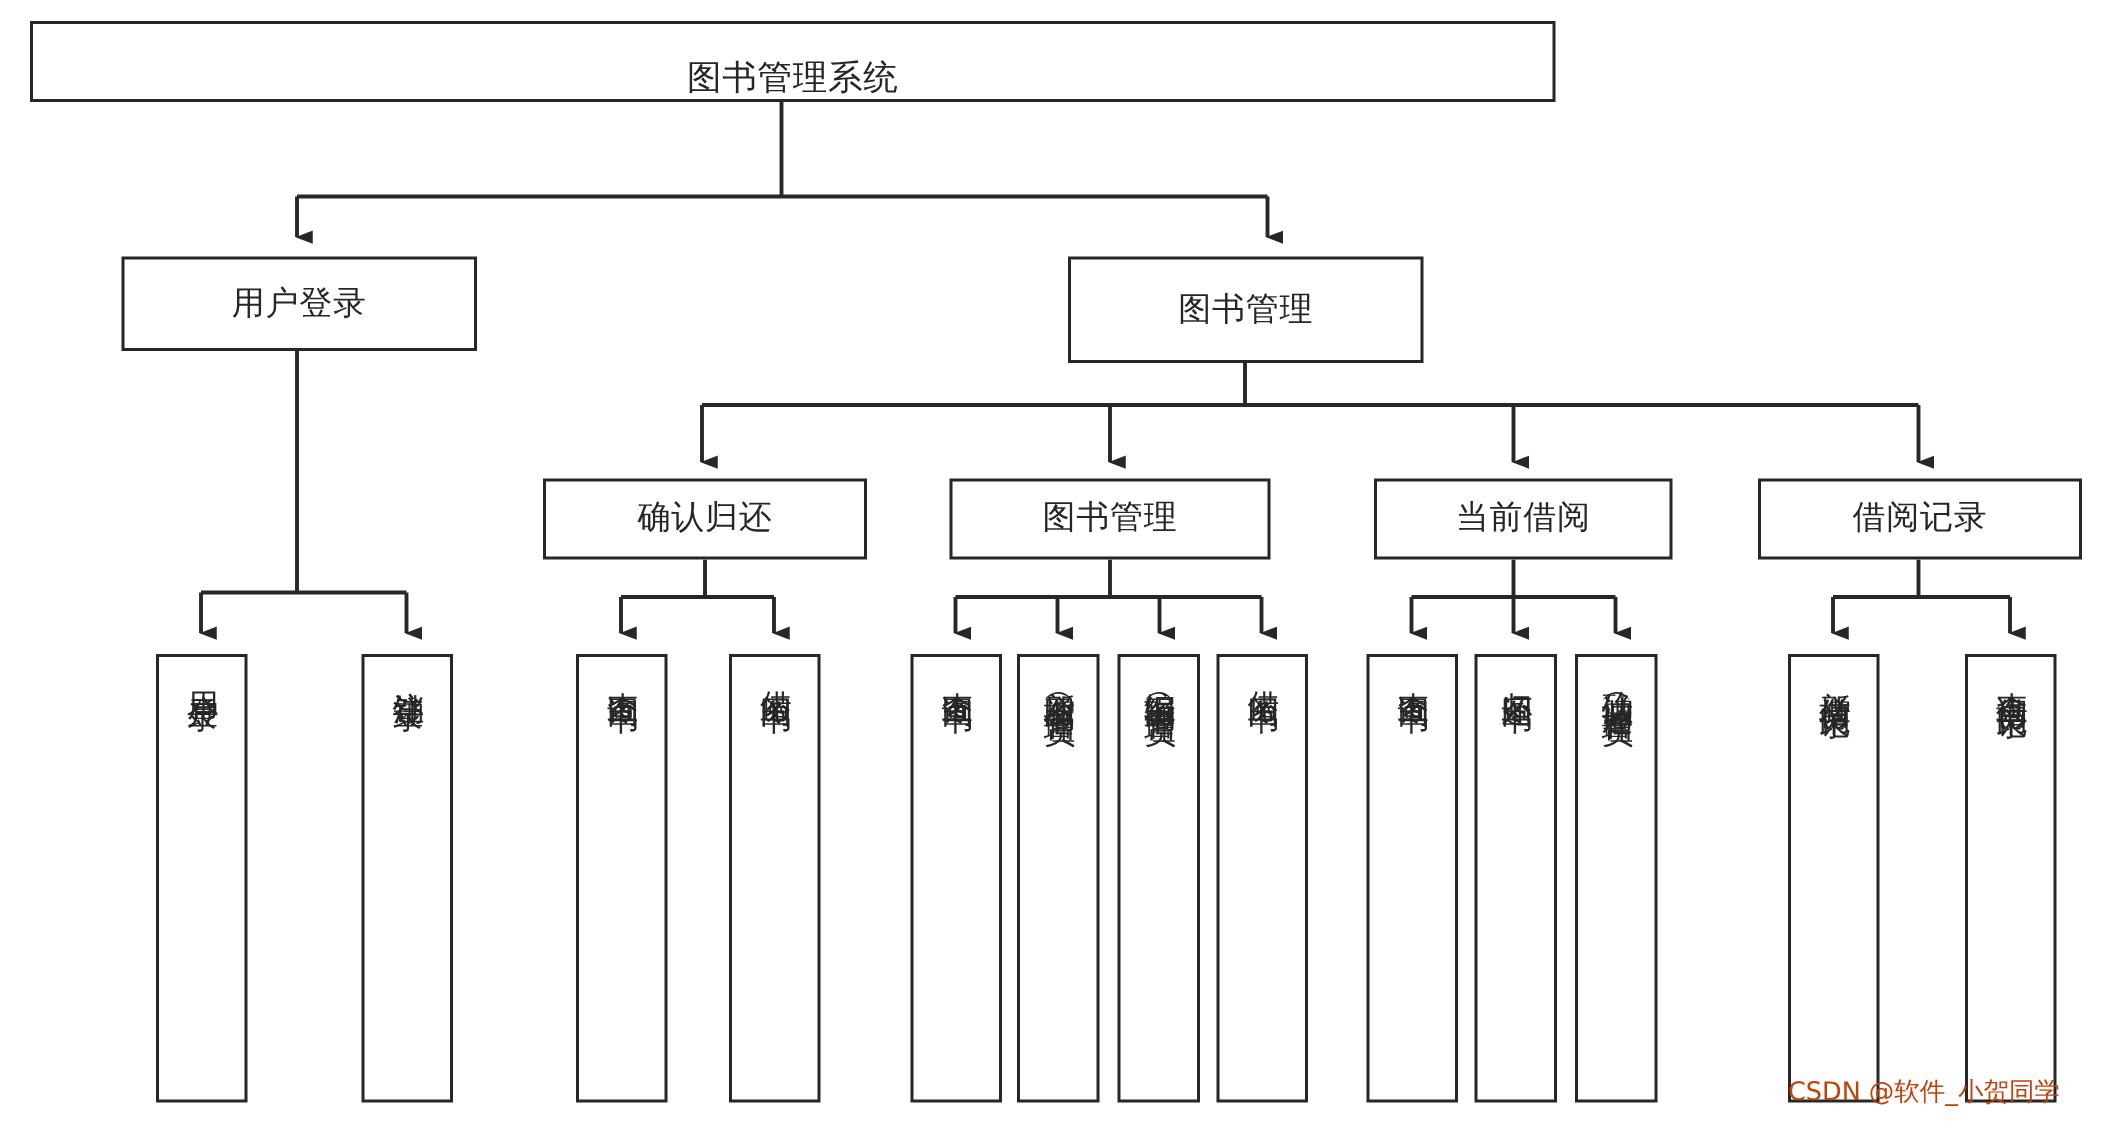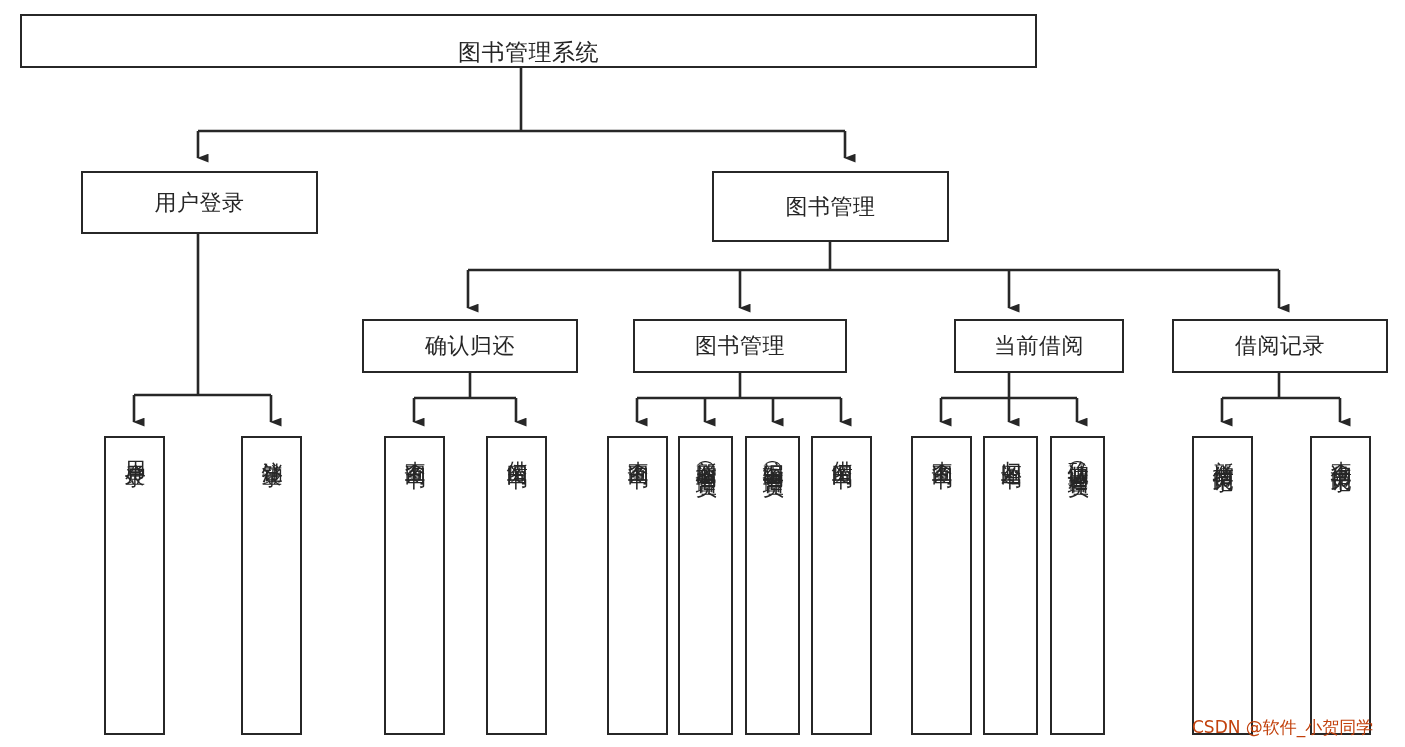--- a/index.html
+++ b/index.html
@@ -139,21 +139,21 @@
   <div class="node h" style="left:712px; top:171px; width:237px; height:71px;">
     <span class="label">图书管理</span>
   </div>
 
   <div class="node h" style="left:362px; top:319px; width:216px; height:54px;">
     <span class="label">确认归还</span>
   </div>
   <div class="node h" style="left:633px; top:319px; width:214px; height:54px;">
     <span class="label">图书管理</span>
   </div>
-  <div class="node h" style="left:954px; top:319px; width:170px; height:54px;">
+  <div class="node h" style="left:916px; top:319px; width:199px; height:54px;">
     <span class="label">当前借阅</span>
   </div>
   <div class="node h" style="left:1172px; top:319px; width:216px; height:54px;">
     <span class="label">借阅记录</span>
   </div>
 
   <div class="node v" style="left:104px; top:436px; width:61px; height:299px;">
     <span class="label">用户登录</span>
   </div>
   <div class="node v" style="left:241px; top:436px; width:61px; height:299px;">

